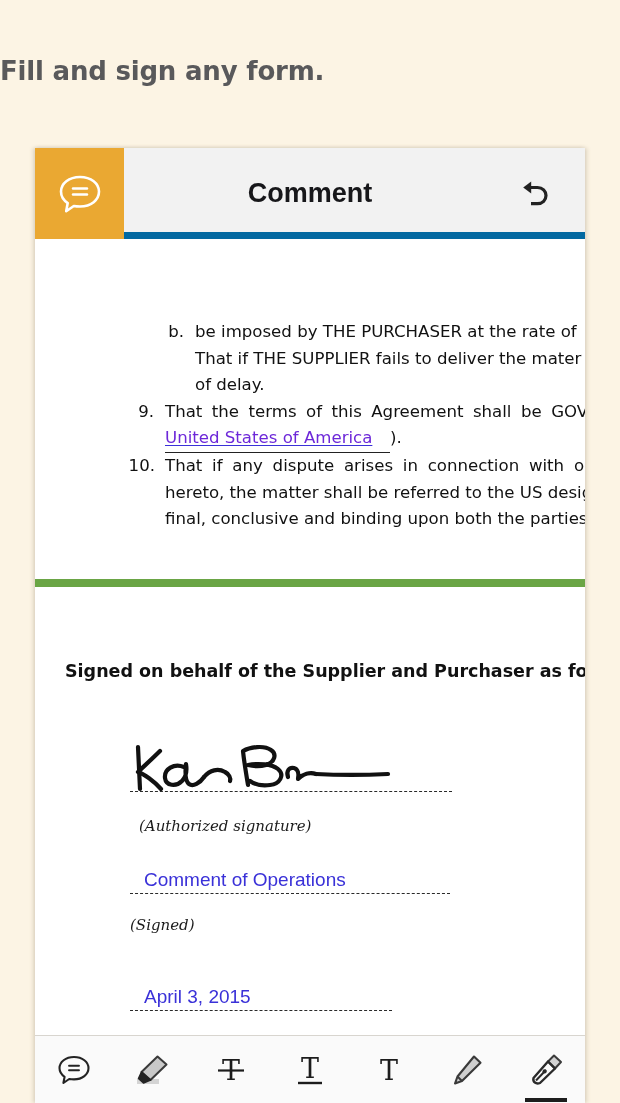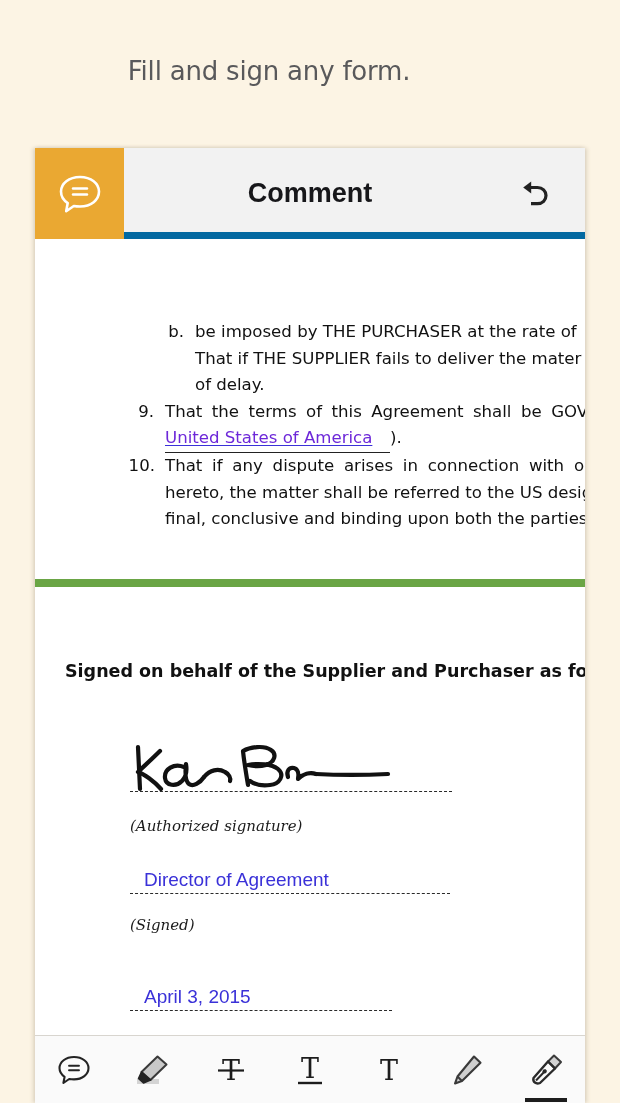--- a/index.html
+++ b/index.html
@@ -7,23 +7,23 @@
     width: 620px; height: 1103px;
     background: #fcf4e4;
     font-family: "Liberation Sans", sans-serif;
     overflow: hidden;
   }
   #root { position: relative; width: 620px; height: 1103px; background: #fcf4e4; }
 
   
   .headline {
     position: absolute; left: 0; top: 56px; width: 538px;
-    text-align: center;
+    text-align: left;
     font-family: "DejaVu Sans", sans-serif;
-    font-size: 26px; font-weight: normal; letter-spacing: -0.2px;
+    font-size: 26px; font-weight: bold; letter-spacing: -0.2px;
     color: #59595b;
   }
 
   
   .device {
     position: absolute; left: 35px; top: 148px;
     width: 550px; height: 955px;
     background: #ffffff;
     box-shadow: -2px 0 4px rgba(120,105,80,.22), 2px 0 4px rgba(120,105,80,.22);
     overflow: hidden;
@@ -227,25 +227,25 @@
                   <path d="M54 30 C44 26 34 32 35 41 C36 49 46 50 52 44 C56 40 57 33 56 27 C55 36 55 44 59 47 C63 50 70 46 74 40"></path>
                   <path d="M74 40 C80 33 88 31 95 35 C99 37 101 41 100 44"></path>
                   <path d="M118 48 C116 36 114 24 113 14 C120 10 134 8 141 13 C147 17 145 25 136 28 C129 30 122 29 118 28 C128 26 142 27 148 32 C155 38 150 47 140 48 C132 49 124 47 120 44"></path>
                   <path d="M158 40 C156 34 159 30 164 31 C168 32 169 37 168 42 C173 37 180 35 186 37"></path>
                   <path d="M186 37 C206 38 236 38 258 37"></path>
                 </g>
               </svg>
             </div>
             <div class="sig-line"></div>
           </div>
-          <div class="field-caption" style="margin-top:24px;">(Authorized signature)</div>
+          <div class="field-caption" style="margin-top:24px;margin-left:9px;">(Authorized signature)</div>
 
           <div style="margin-top:34px;">
             <div style="padding-left:14px;">
-              <span class="filled-field">Director of Agreement</span>
+              <span class="filled-field">Comment of Operations</span>
             </div>
             <div style="width:320px;height:0;border-top:1.6px dashed #2a2a2a;margin-top:2px;"></div>
           </div>
           <div class="field-caption" style="margin-top:22px;">(Signed)</div>
 
           <div style="margin-top:52px;">
             <div style="padding-left:14px;">
               <span class="filled-field">April 3, 2015</span>
             </div>
             <div style="width:262px;height:0;border-top:1.6px dashed #2a2a2a;margin-top:2px;"></div>

